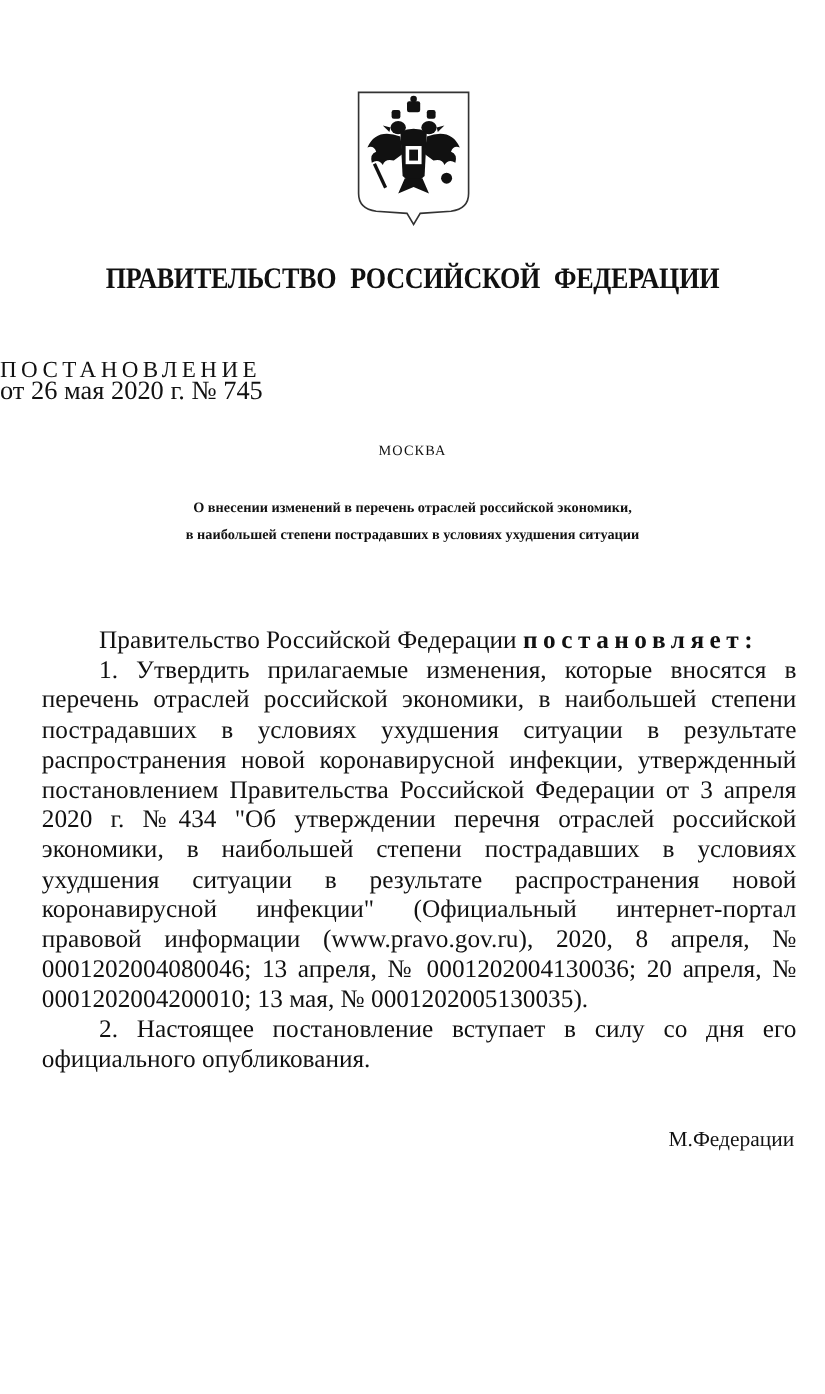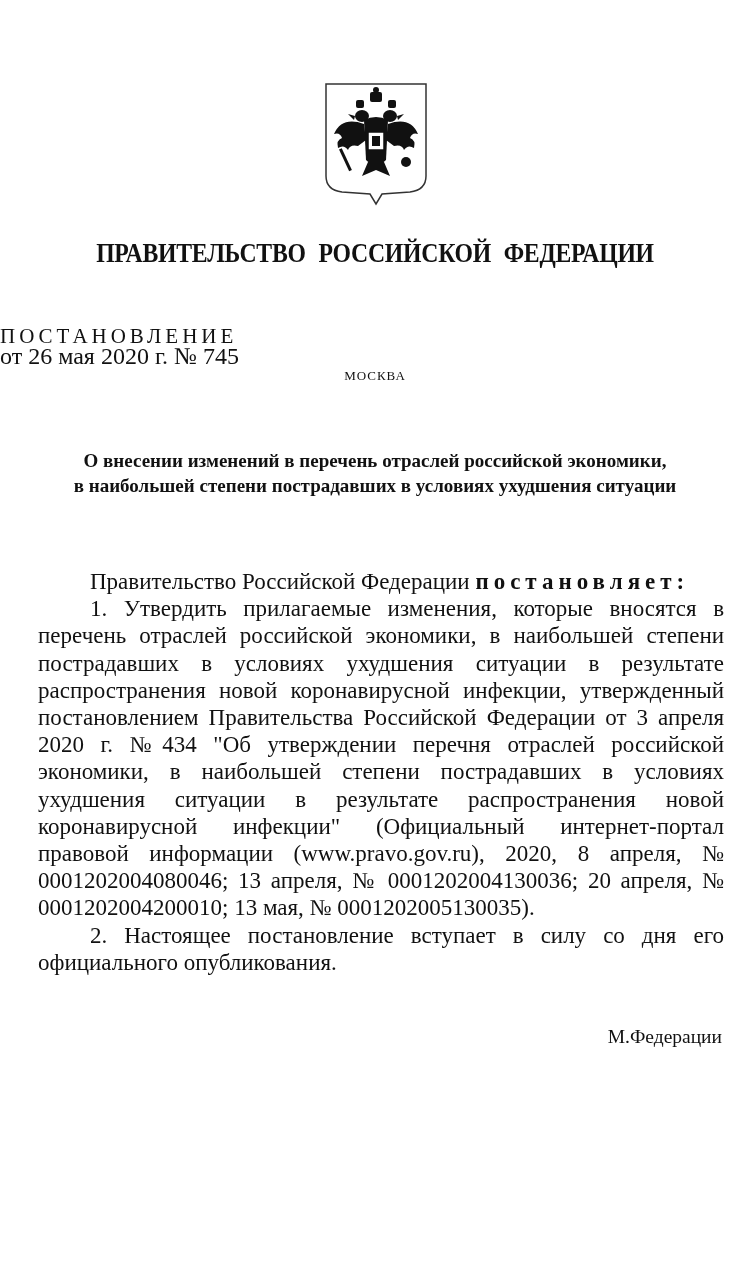--- a/index.html
+++ b/index.html
@@ -17,26 +17,26 @@
   }
   .doc-type {
     position: absolute; left: 0; width: 750px; top: 290px; text-align: left;
     font-size: 21px; letter-spacing: 4px; margin-top: 34px;
   }
   .doc-date {
     position: absolute; left: 0; width: 750px; top: 343px; 
     font-size: 24px;
   }
   .doc-city {
-    position: absolute; left: 0; width: 750px; top: 368px; text-align: center;
+    position: absolute; left: 0; width: 750px; top: 402px; text-align: center;
     font-size: 13px; letter-spacing: 1px;
   }
   .doc-heading {
     position: absolute; left: 20px; width: 710px; top: 448px; text-align: center;
-    font-size: 19px; font-weight: bold; line-height: 25px;
+    font-size: 13px; font-weight: bold; line-height: 25px;
   }
   .body-text {
     position: absolute; left: 38px; width: 686px; top: 568px;
     font-size: 23px; line-height: 27.2px; text-align: justify;
   }
   .body-text p { margin: 0; text-indent: 52px; }
   .preamble-emph { font-weight: bold; letter-spacing: 5px; }
   .sign-left {
     position: absolute; left: 38px; top: 1000px; font-size: 19.5px; line-height: 26px;
   }

